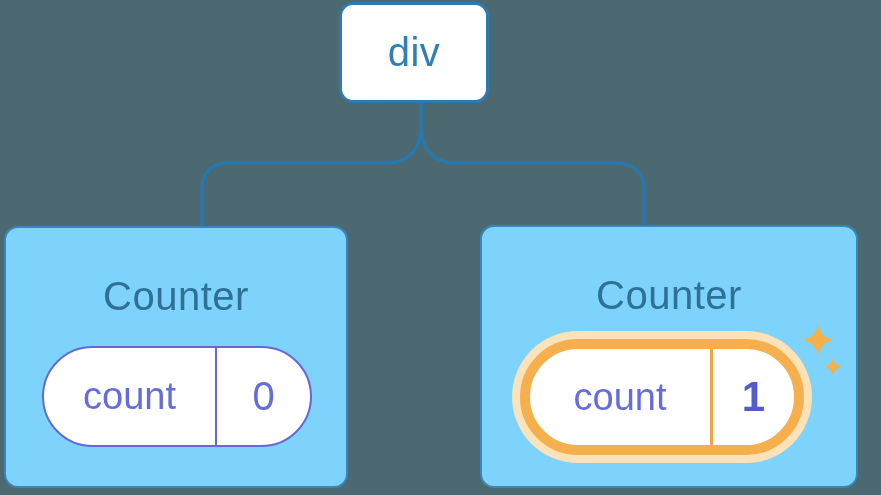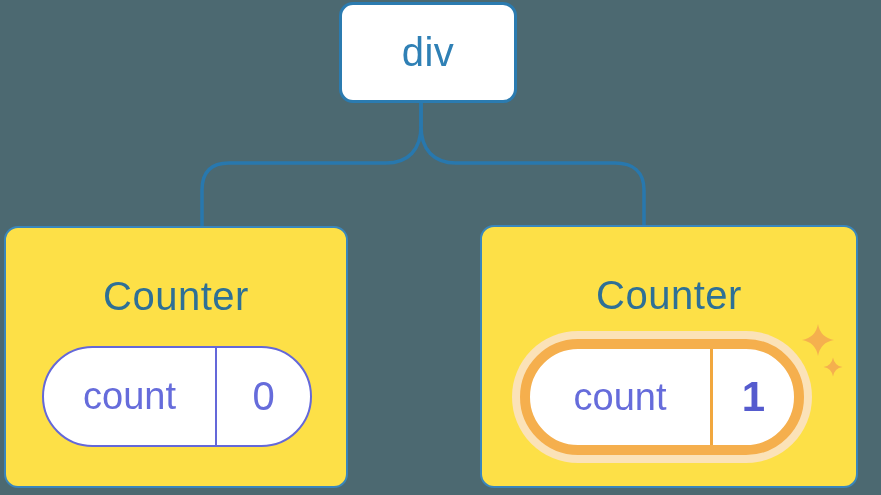--- a/index.html
+++ b/index.html
@@ -16,38 +16,38 @@
     overflow: hidden;
   }
   .connector-svg {
     position: absolute;
     left: 0; top: 0;
     width: 881px; height: 495px;
   }
   .node-root {
     position: absolute;
     left: 339px; top: 2px;
-    width: 178px; height: 101px;
+    width: 150px; height: 101px;
     background: #ffffff;
     border: 3px solid #2B7BB0;
     border-radius: 14px;
     box-sizing: border-box;
     display: flex;
     align-items: center;
     justify-content: center;
   }
   .node-root-label {
     color: #2F80B5;
     font-size: 40px;
     font-weight: 500;
     letter-spacing: 0.5px;
   }
   .card {
     position: absolute;
-    background: #fde047;
+    background: #7dd3fc;
     border: 2.5px solid #3A86BB;
     border-radius: 14px;
     box-sizing: border-box;
   }
   .card-left  { left: 4px;   top: 226px; width: 344px; height: 262px; }
   .card-right { left: 480px; top: 225px; width: 378px; height: 263px; }
   .card-title {
     position: absolute;
     top: 48px;
     left: 0;

